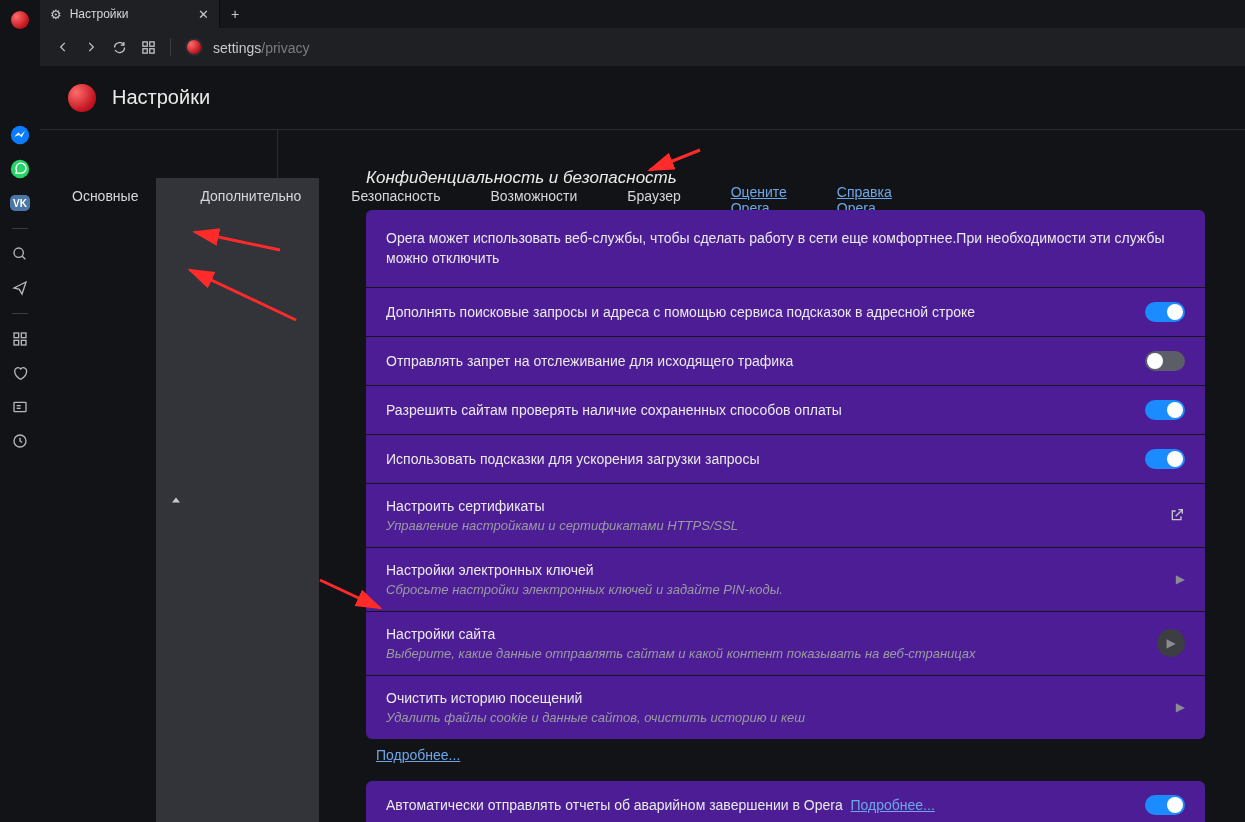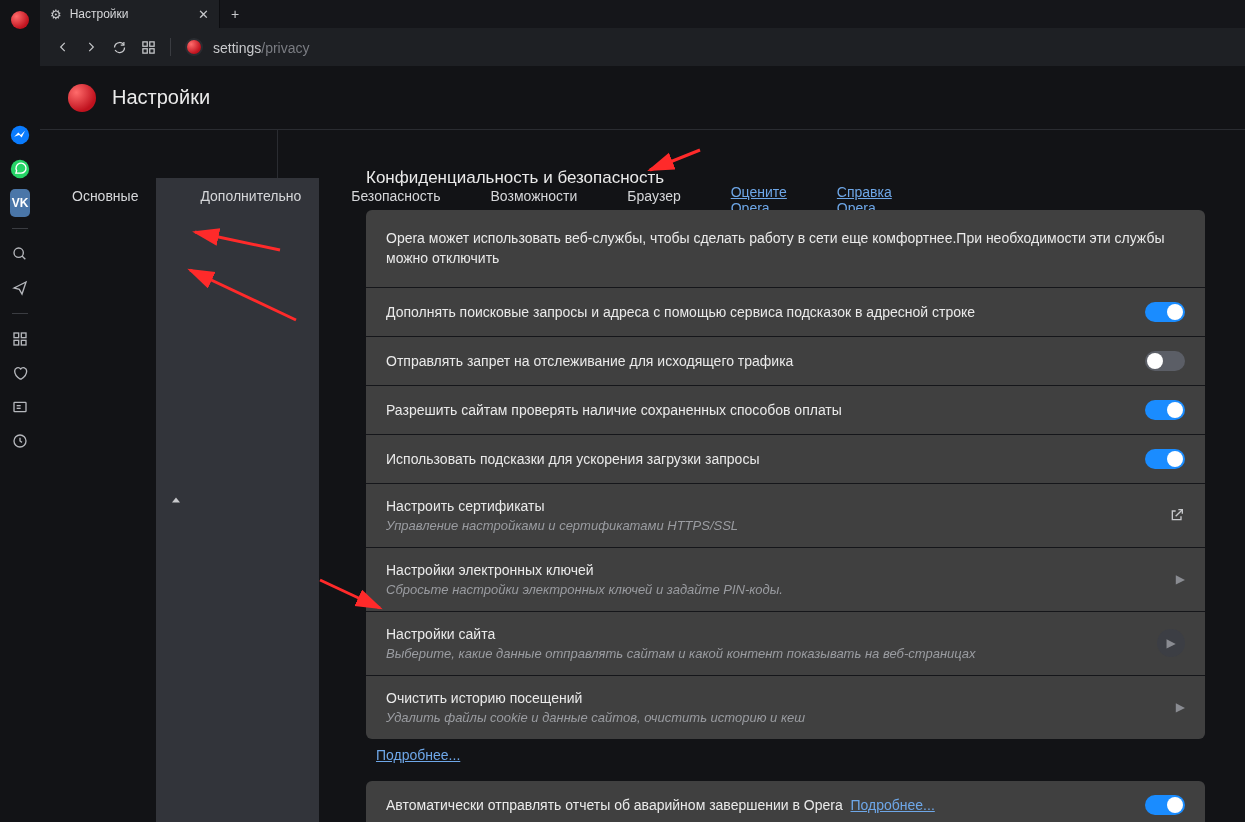--- a/index.html
+++ b/index.html
@@ -102,24 +102,24 @@
     border-bottom:5px solid #c8c9cc;
   }
   .ss-spacer{height:28px;}
   .ss-link{padding:6px 18px 6px 32px;color:var(--link);text-decoration:underline;cursor:pointer;font-size:14px;}
 
   
   .content{
     flex:1;overflow:auto;padding:38px 40px 40px 88px;position:relative;
   }
   .section-title{
-    font-size:17px;color:#eaeaea;margin:0 0 22px 0;font-weight:500;
+    font-size:17px;color:#eaeaea;margin:0 0 22px 0;font-weight:500;font-style:italic;
   }
   .card{
-    background:#404040;border-radius:6px;margin-bottom:0;
+    background:#4c1d95;border-radius:6px;margin-bottom:0;
   }
   .info-row{
     padding:18px 20px;color:#eaeaea;font-size:14px;line-height:1.45;border-bottom:1px solid #15161a;
   }
   .opt-row{
     display:flex;align-items:center;gap:16px;
     padding:14px 20px;border-bottom:1px solid #15161a;min-height:48px;
     cursor:pointer;
   }
   .opt-row:last-child{border-bottom:none;}
@@ -171,21 +171,21 @@
         <path d="M5 14l5-5 3 3 5-5-4 8-3-3z" fill="#fff"></path>
       </svg>
   </div>
   <div class="sb-icon">
     <svg width="20" height="20" viewBox="0 0 24 24">
         <circle cx="12" cy="12" r="11" fill="#25d366"></circle>
         <path d="M7 17l1-3a6 6 0 115 3l-6 0z" fill="none" stroke="#fff" stroke-width="1.6"></path>
       </svg>
   </div>
   <div class="sb-icon">
-    <div style="width:20px;height:28px;border-radius:5px;background:#4a76a8;display:flex;align-items:center;justify-content:center;color:#fff;font-size:12px;font-weight:bold;">VK</div>
+    <div style="width:20px;height:16px;border-radius:5px;background:#4a76a8;display:flex;align-items:center;justify-content:center;color:#fff;font-size:10px;font-weight:bold;">VK</div>
   </div>
   <div class="sb-div"></div>
   <div class="sb-icon">
     <svg width="16" height="16" viewBox="0 0 24 24" fill="none" stroke="#b5b7bc" stroke-width="2">
         <circle cx="10" cy="10" r="7"></circle>
         <line x1="20" y1="20" x2="15" y2="15"></line>
       </svg>
   </div>
   <div class="sb-icon">
     <svg width="16" height="16" viewBox="0 0 24 24" fill="none" stroke="#b5b7bc" stroke-width="2">

